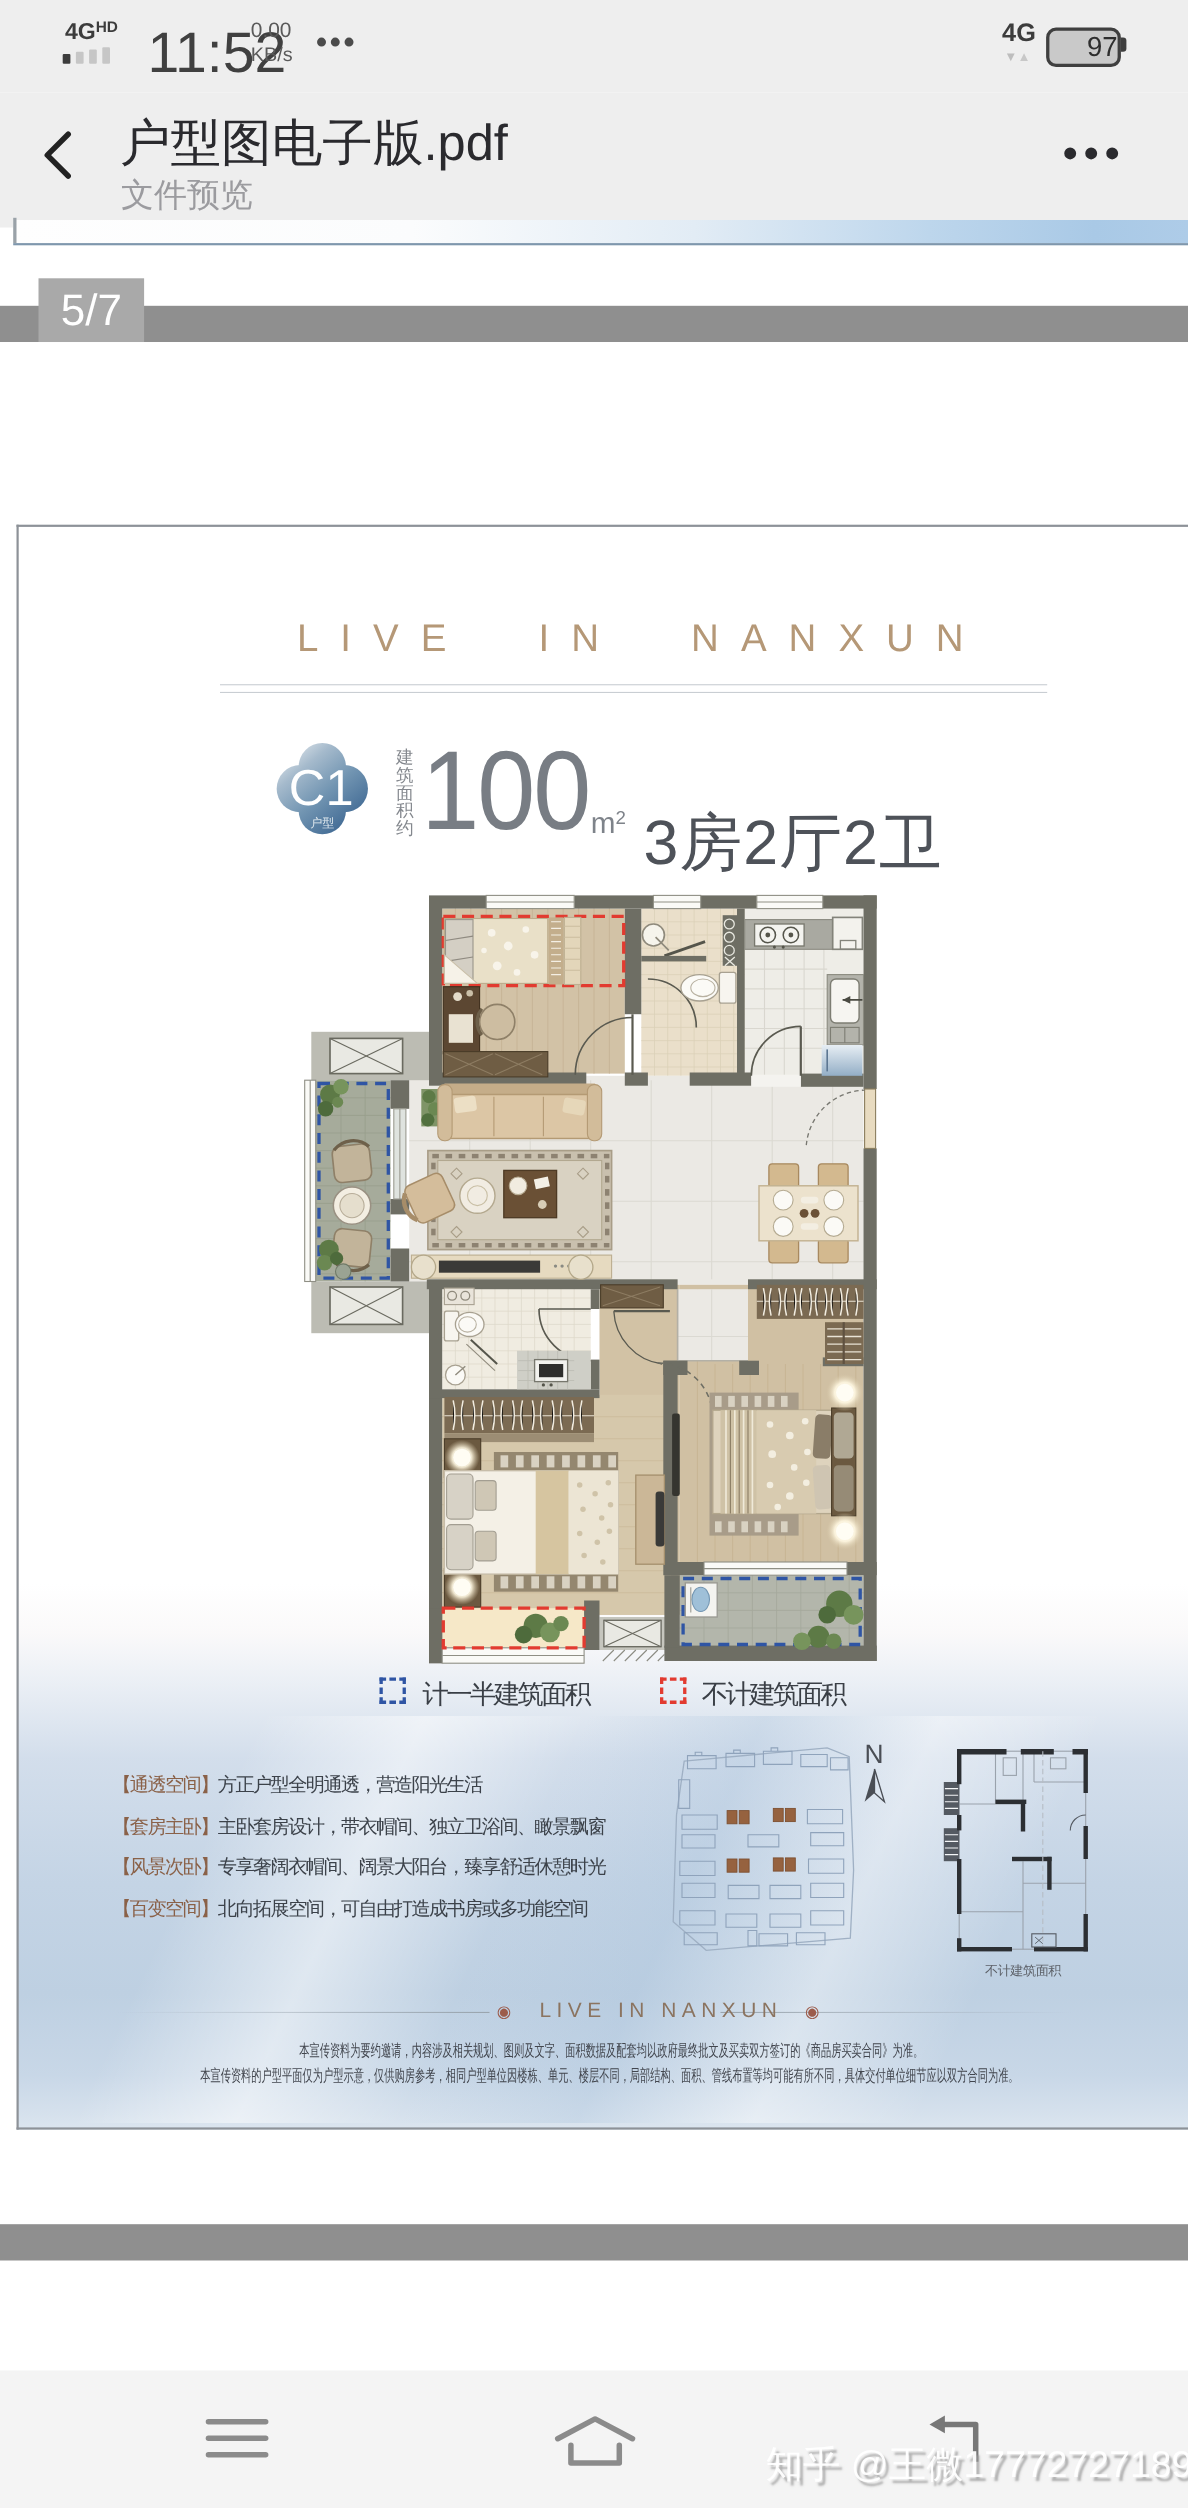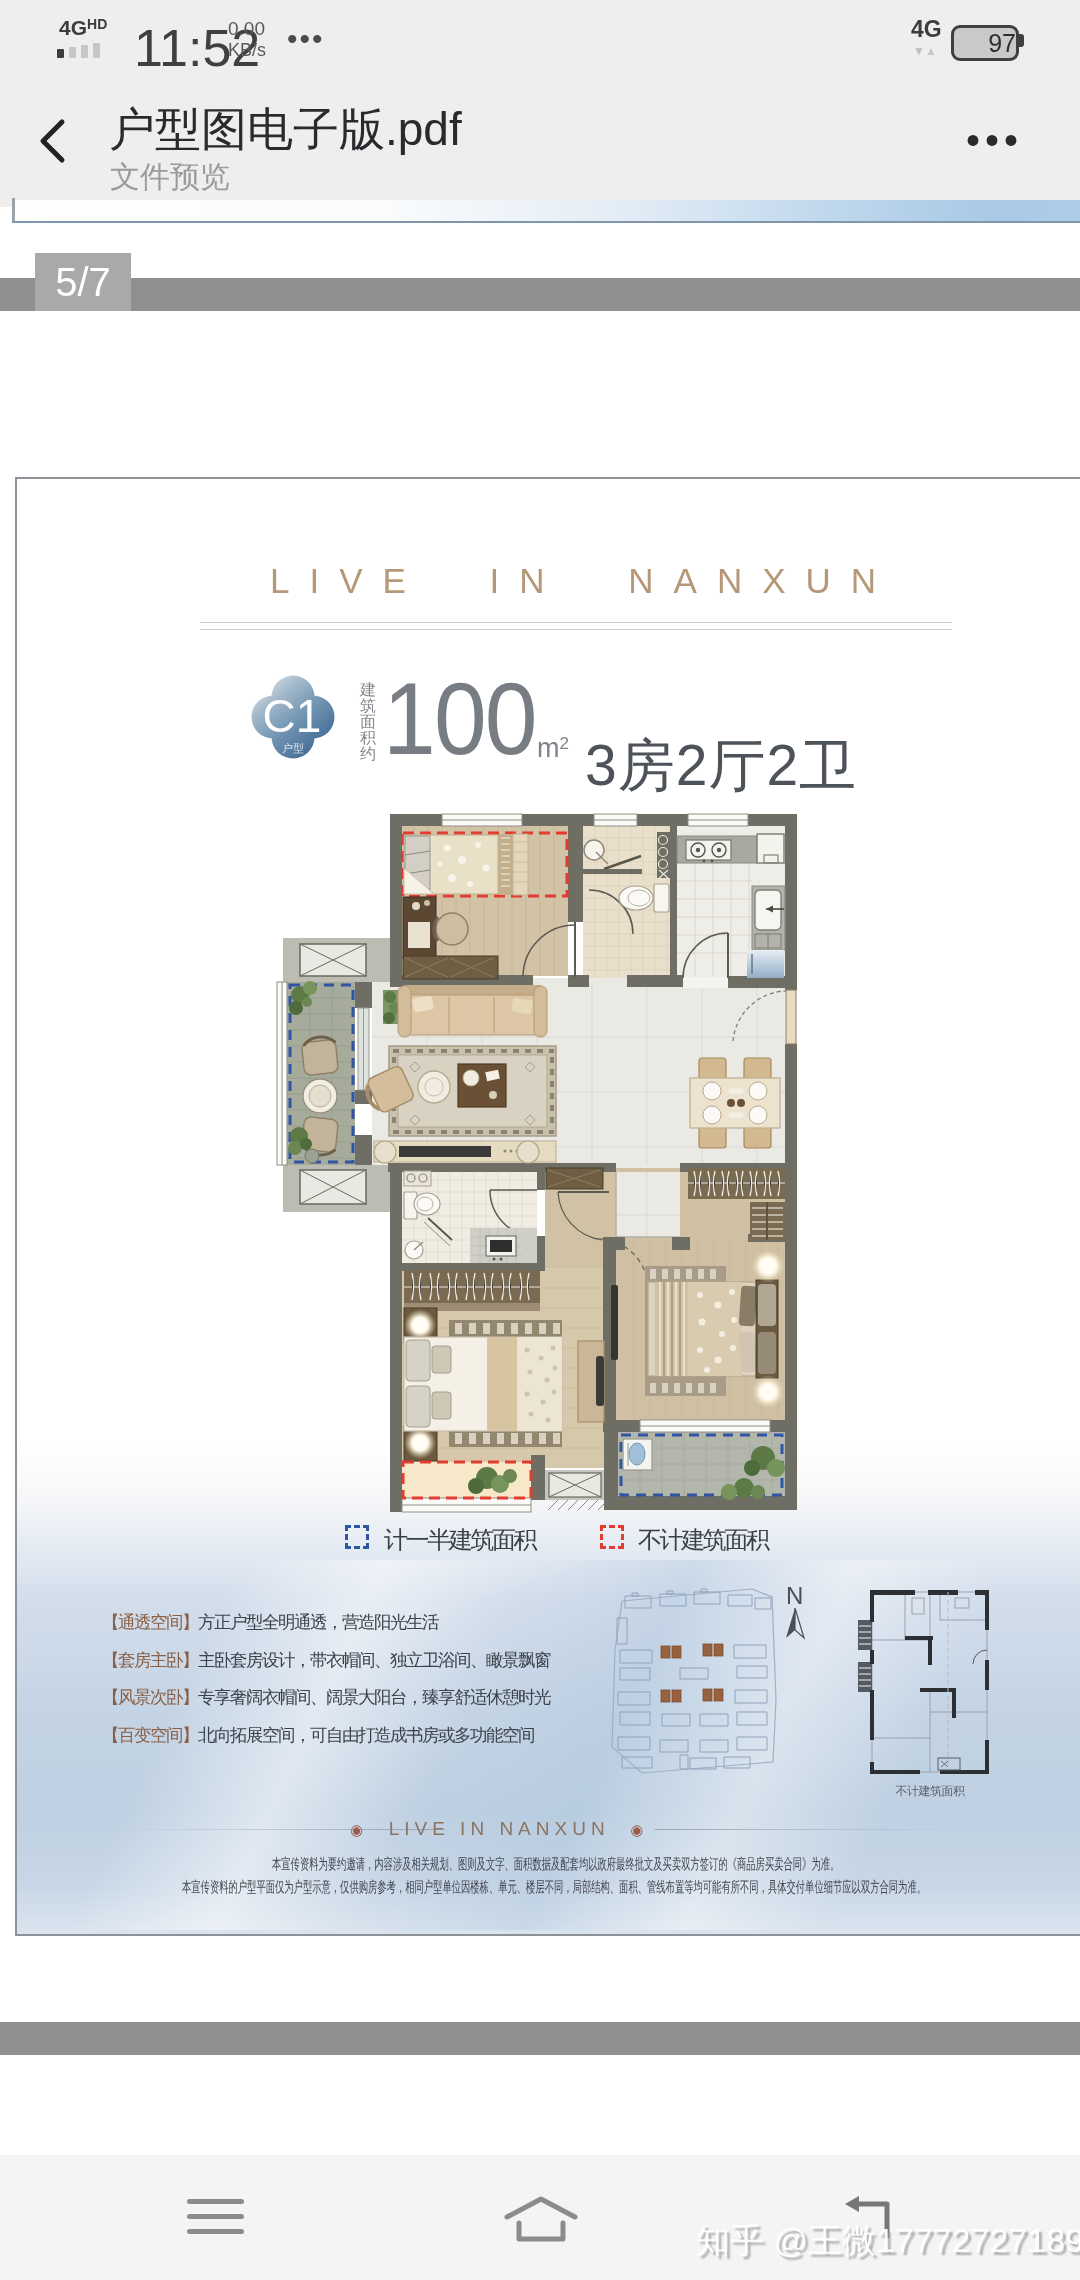--- a/index.html
+++ b/index.html
@@ -948,21 +948,21 @@
 <div class="abs" style="left:786px;top:1582px;font-size:24px;color:#4a4e55">N</div>
 <svg class="abs" style="left:783px;top:1608px" width="24" height="34" viewBox="0 0 24 34">
     <path d="M12 0 L3 30 L12 22 Z" fill="#4a4e55"></path>
     <path d="M12 0 L21 30 L12 22 Z" fill="none" stroke="#4a4e55" stroke-width="1.2"></path>
   </svg>
 
 <div class="abs" style="left:850px;top:1783px;width:160px;text-align:center;font-size:12px;letter-spacing:-0.5px;color:#5d6168">不计建筑面积</div>
 
 <div class="abs" style="left:105px;top:1829px;width:340px;height:1px;background:linear-gradient(90deg,rgba(150,160,170,0),#9aa5ae)"></div>
 <div class="abs" style="left:655px;top:1829px;width:320px;height:1px;background:linear-gradient(90deg,#9aa5ae,rgba(150,160,170,0))"></div>
-<div class="abs" style="left:350px;top:1818px;width:400px;text-align:left;font-size:19px;letter-spacing:5px;color:#8b7460"><span style="color:#9c5b4a;font-size:15px">◉</span>&nbsp; LIVE IN NANXUN &nbsp;<span style="color:#9c5b4a;font-size:15px">◉</span></div>
+<div class="abs" style="left:350px;top:1818px;width:400px;text-align:right;font-size:19px;letter-spacing:5px;color:#8b7460"><span style="color:#9c5b4a;font-size:15px">◉</span>&nbsp; LIVE IN NANXUN &nbsp;<span style="color:#9c5b4a;font-size:15px">◉</span></div>
 
 <div class="abs" style="left:272px;top:1855px;font-size:15px;color:#42464e;transform:scaleX(0.62);transform-origin:0 0;white-space:nowrap">本宣传资料为要约邀请，内容涉及相关规划、图则及文字、面积数据及配套均以政府最终批文及买卖双方签订的《商品房买卖合同》为准。</div>
 
 <div class="abs" style="left:182px;top:1878px;font-size:15px;color:#42464e;transform:scaleX(0.62);transform-origin:0 0;white-space:nowrap">本宣传资料的户型平面仅为户型示意，仅供购房参考，相同户型单位因楼栋、单元、楼层不同，局部结构、面积、管线布置等均可能有所不同，具体交付单位细节应以双方合同为准。</div>
 
 <div class="abs" style="left:0;top:2022px;width:1080px;height:33px;background:#8f8f8f"></div>
 
 <div class="abs" style="left:0;top:2155px;width:1080px;height:125px;background:#f4f4f4"></div>
 
 <div class="abs" style="left:187px;top:2199px;width:57px;height:36px">

